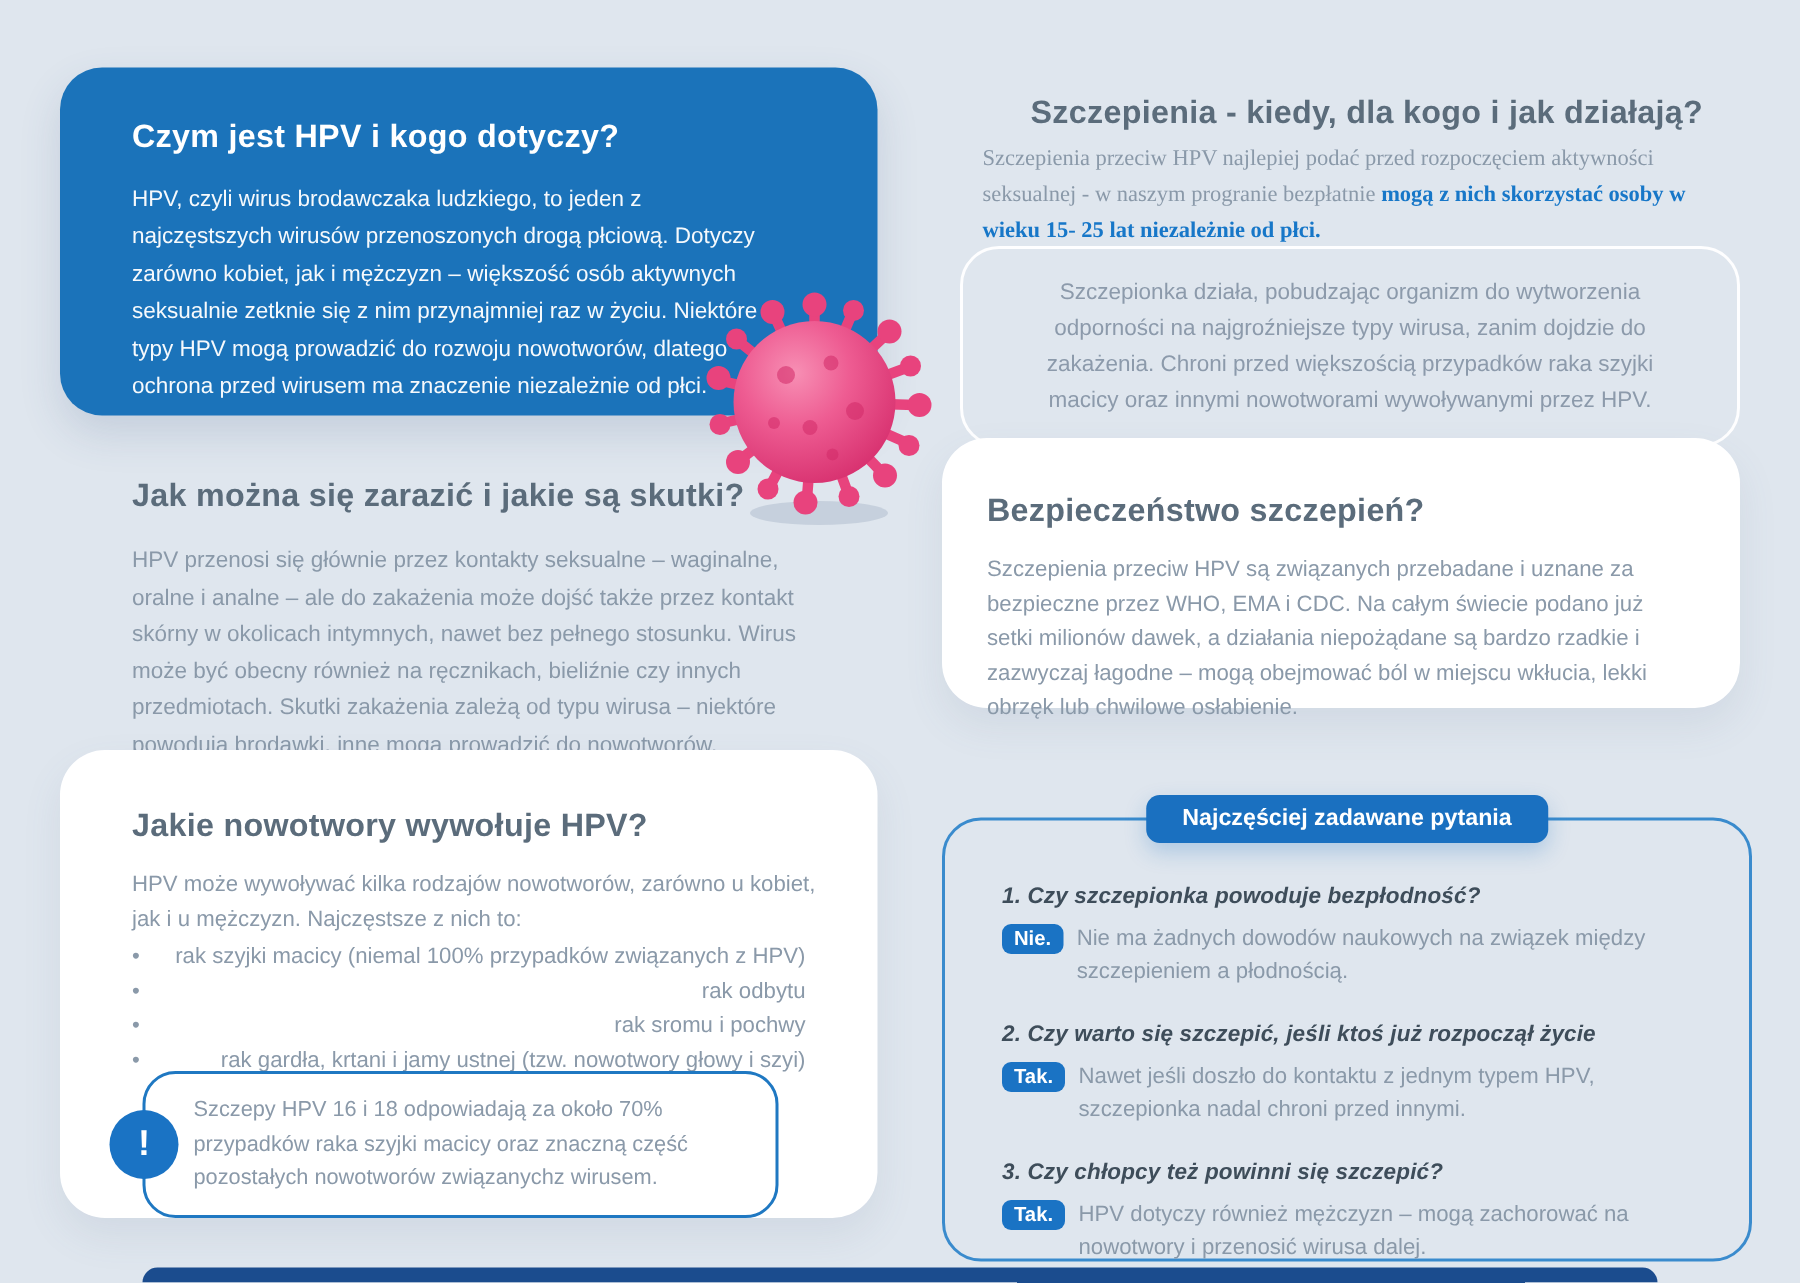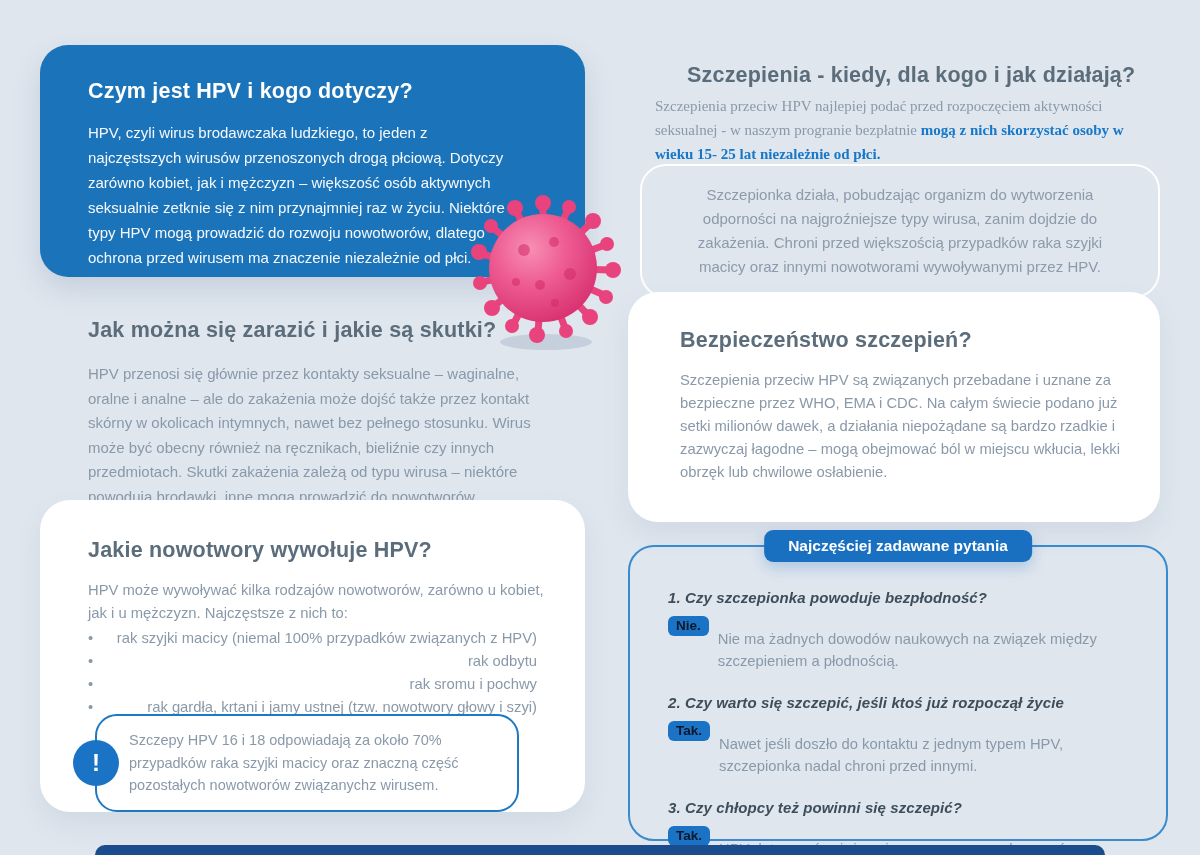--- a/index.html
+++ b/index.html
@@ -31,21 +31,21 @@
   
   .callout{
     left:640px;top:164px;width:520px;box-sizing:border-box;
     border:2px solid rgba(255,255,255,.95);border-radius:26px;
     padding:17px 34px;text-align:center;
     font-size:15px;line-height:24px;color:#8c9aab;
   }
 
   
   .white-card{background:#ffffff;border-radius:30px;box-shadow:0 12px 26px rgba(87,108,140,.10);box-sizing:border-box;}
-  .safety-card{left:628px;top:292px;width:532px;height:230px;padding:36px 52px;}
+  .safety-card{left:628px;top:292px;width:532px;height:180px;padding:36px 30px;}
   .safety-card p{margin-top:16px;width:462px;font-size:14.8px;line-height:23px;}
   .cancers-card{left:40px;top:500px;width:545px;height:312px;padding:38px 48px;}
   .cancers-card .intro{margin-top:16px;width:462px;font-size:14.8px;line-height:23px;}
   .cancers-card ul{list-style:none;margin-top:2px;text-align:right;}
   .cancers-card li{font-size:14.8px;line-height:23px;color:#8a99a9;padding-left:14px;position:relative;}
   .cancers-card li::before{content:"•";position:absolute;left:0;color:#8a99a9;}
 
   
   .alert-box{
     position:absolute;left:55px;top:214px;width:424px;box-sizing:border-box;
@@ -69,24 +69,24 @@
   .faq-pill{
     position:absolute;top:-17px;left:50%;transform:translateX(-50%);
     background:#1a70c0;color:#fff;font-size:15.5px;font-weight:bold;
     padding:7px 24px;border-radius:9px;white-space:nowrap;
     box-shadow:0 6px 14px rgba(26,112,192,.25);
   }
   .faq-item{margin-bottom:22px;}
   .faq-q{font-size:15px;font-weight:bold;font-style:italic;color:#3e4d5a;margin-bottom:9px;letter-spacing:.1px;}
   .faq-a{display:flex;align-items:flex-start;gap:9px;}
   .faq-badge{
-    flex:0 0 auto;background:#1a73c4;color:#0f172a;font-size:13.5px;font-weight:bold;
+    flex:0 0 auto;background:#1a73c4;color:#ffffff;font-size:13.5px;font-weight:bold;
     padding:2px 8px 3px 8px;border-radius:6px;margin-top:1px;
   }
-  .faq-answer{font-size:14.8px;line-height:22px;color:#8a99a9;max-width:420px;margin-top:13px;}
+  .faq-answer{font-size:14.8px;line-height:22px;color:#8a99a9;max-width:420px;}
 
   
   .footer-bar{
     left:95px;bottom:0;width:1010px;height:10px;
     background:#1b4c8e;border-radius:10px 10px 0 0;
   }
 
   
   .virus{left:458px;top:190px;width:170px;height:165px;}
 </style>

